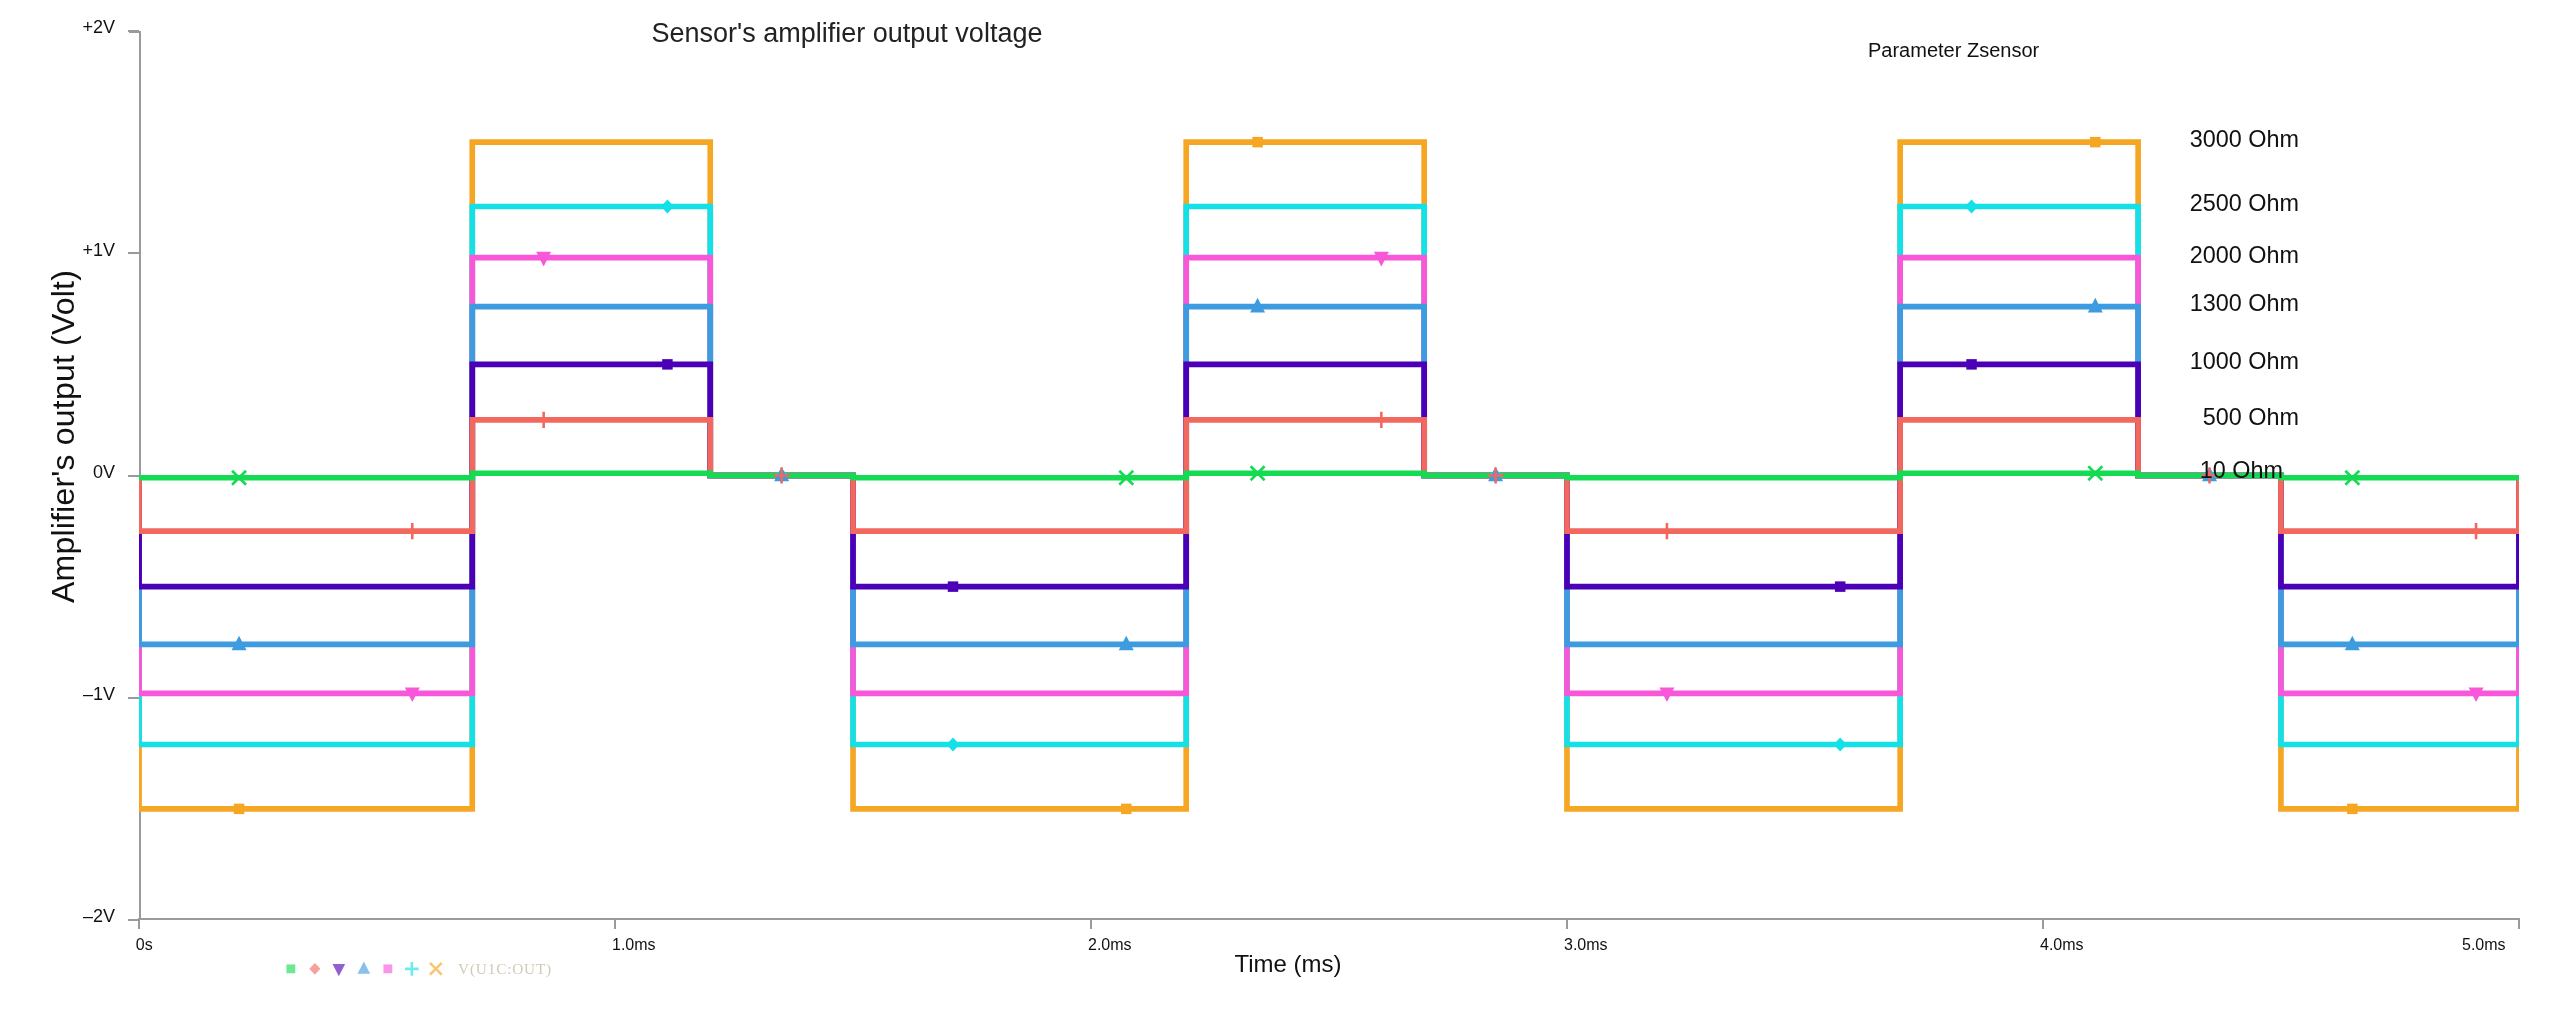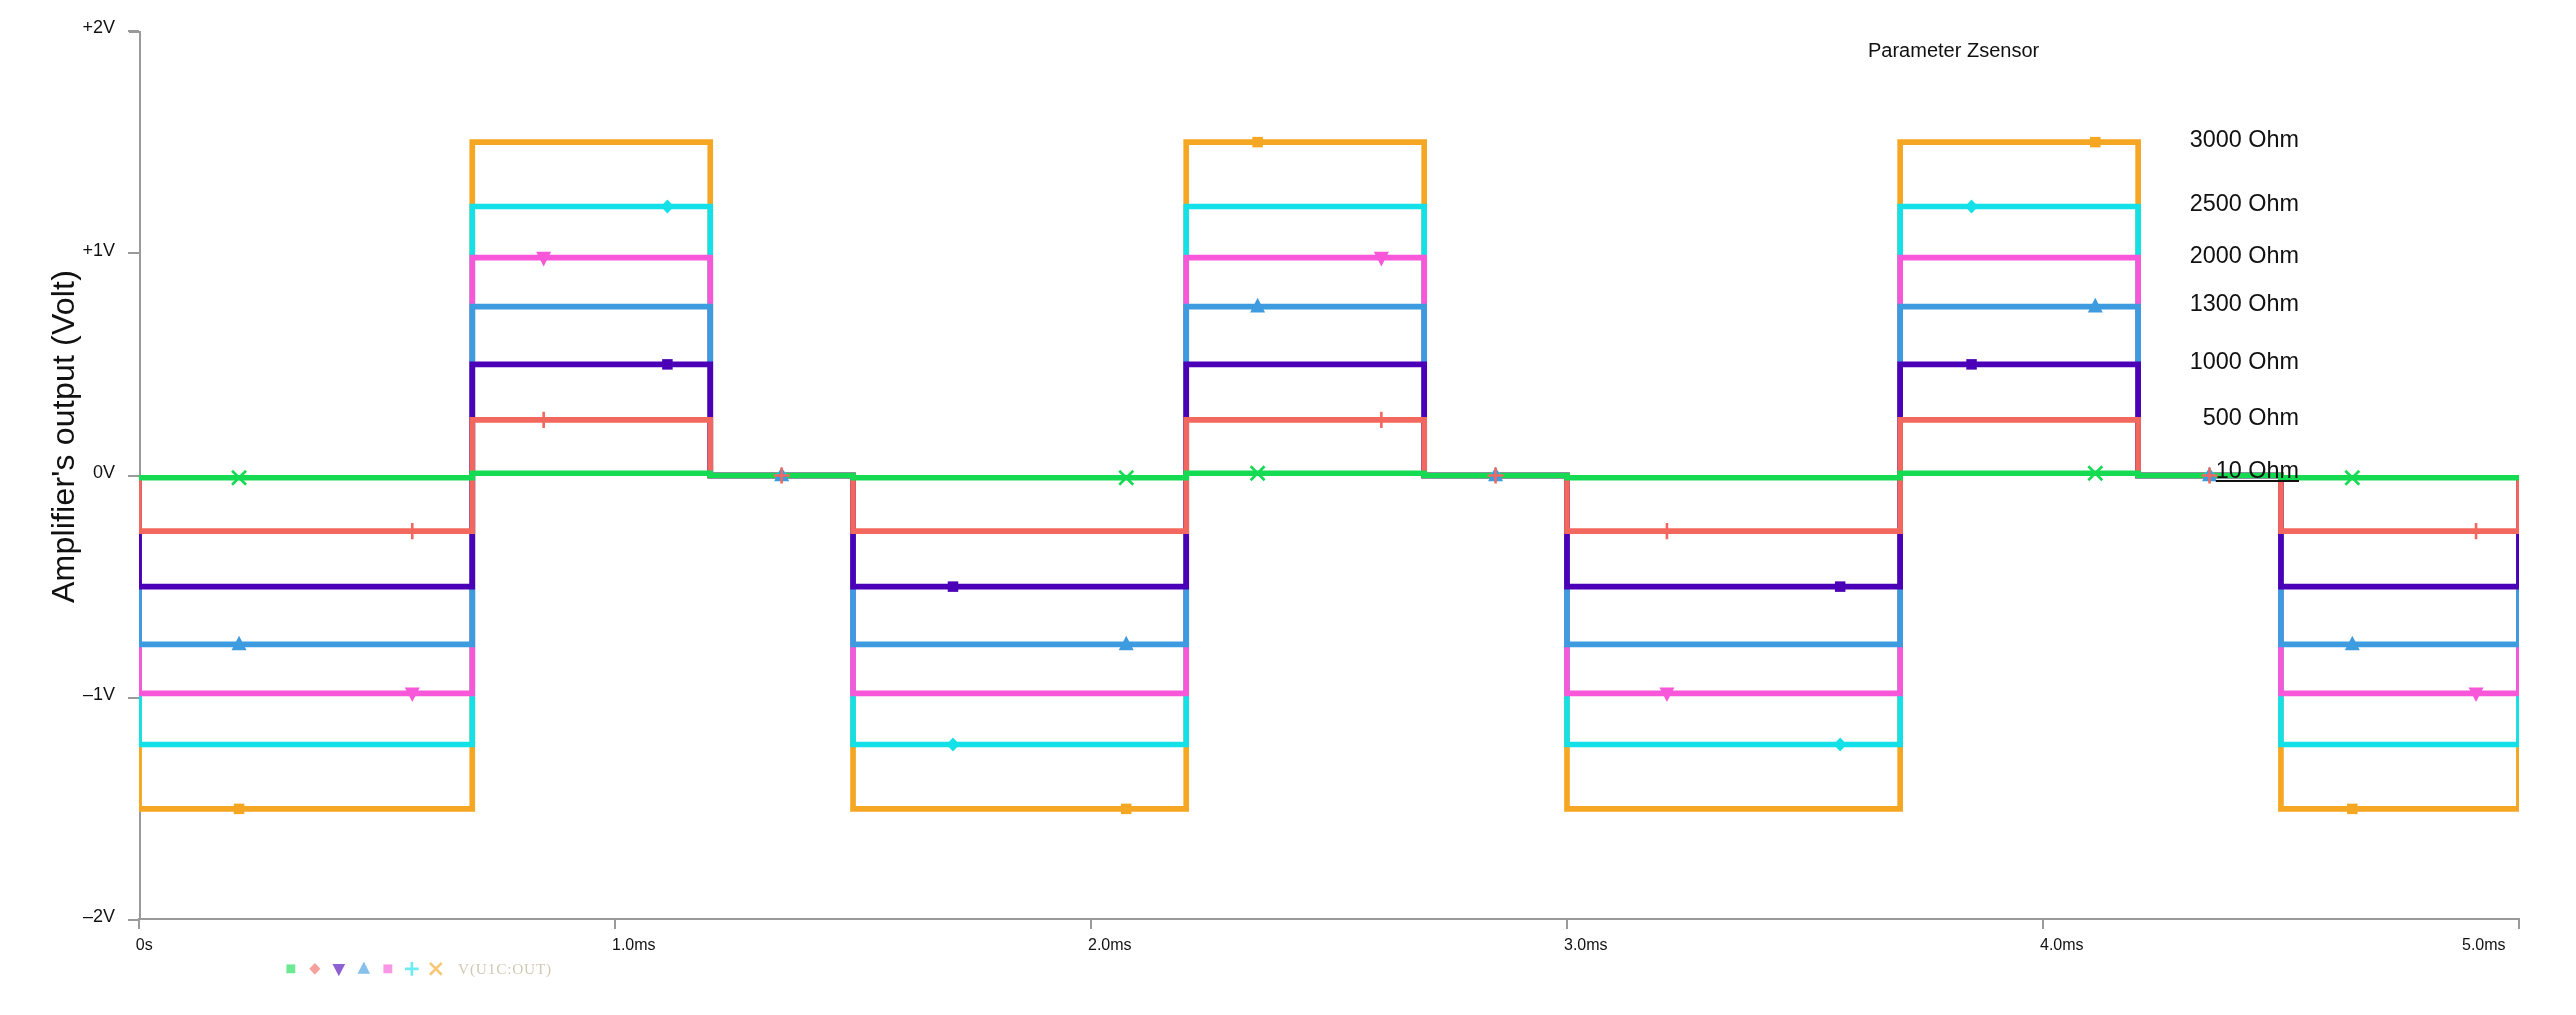--- a/index.html
+++ b/index.html
@@ -47,22 +47,24 @@
   
   #botlegend{position:absolute;left:284px;top:960px;display:flex;align-items:center;gap:10.5px;}
   #botlegend .mk{display:inline-block;width:13.7px;height:13.7px;opacity:.62;}
   #botlegend .trace-name{font-size:15.3px;color:#c9c0a6;font-family:"Liberation Serif",serif;letter-spacing:0.8px;margin-left:4.8px;opacity:.85;}
 </style>
 </head>
 <body>
 
 <div id="root">
 
+  <div id="title">Sensor's amplifier output voltage</div>
 
   <div id="ylabel">Amplifier's output (Volt)</div>
+  <div id="xlabel">Time (ms)</div>
 
   <div id="plot">
     <div class="axis-line" id="yaxis"></div>
     <div class="axis-line" id="xaxis"></div>
     <div class="axis-line" id="yaxis-top-cap"></div>
 
     <div id="ytickwrap">
         <div class="ytick" style="top: -0.8px;"></div>
         <div class="ylab" style="left: -105px; width: 81px; top: -13.7px;">+2V</div>
         <div class="ytick" style="top: 221px;"></div>
@@ -146,21 +148,21 @@
 
   <div id="paramlegend">
     <div id="paramhead">Parameter  Zsensor</div>
     <div id="plegend-rows">
         <div class="plegend-row" style="top: 87px; right: 0px;">3000 Ohm</div>
         <div class="plegend-row" style="top: 151px; right: 0px;">2500 Ohm</div>
         <div class="plegend-row" style="top: 203px; right: 0px;">2000 Ohm</div>
         <div class="plegend-row" style="top: 251px; right: 0px;">1300 Ohm</div>
         <div class="plegend-row" style="top: 309px; right: 0px;">1000 Ohm</div>
         <div class="plegend-row" style="top: 365px; right: 0px;">500 Ohm</div>
-        <div class="plegend-row" style="top: 418px; right: 0px; text-decoration: underline;">10 Ohm</div>
+        <div class="plegend-row" style="top: 418px; right: 16px;">10 Ohm</div>
       </div>
   </div>
 
   <div id="botlegend">
       <span class="mk">
         <svg width="13.7" height="13.7" viewBox="0 0 17 17">
           <rect x="3" y="3" width="11" height="11" fill="#15DB52"></rect>
         </svg>
       </span>
       <span class="mk">

